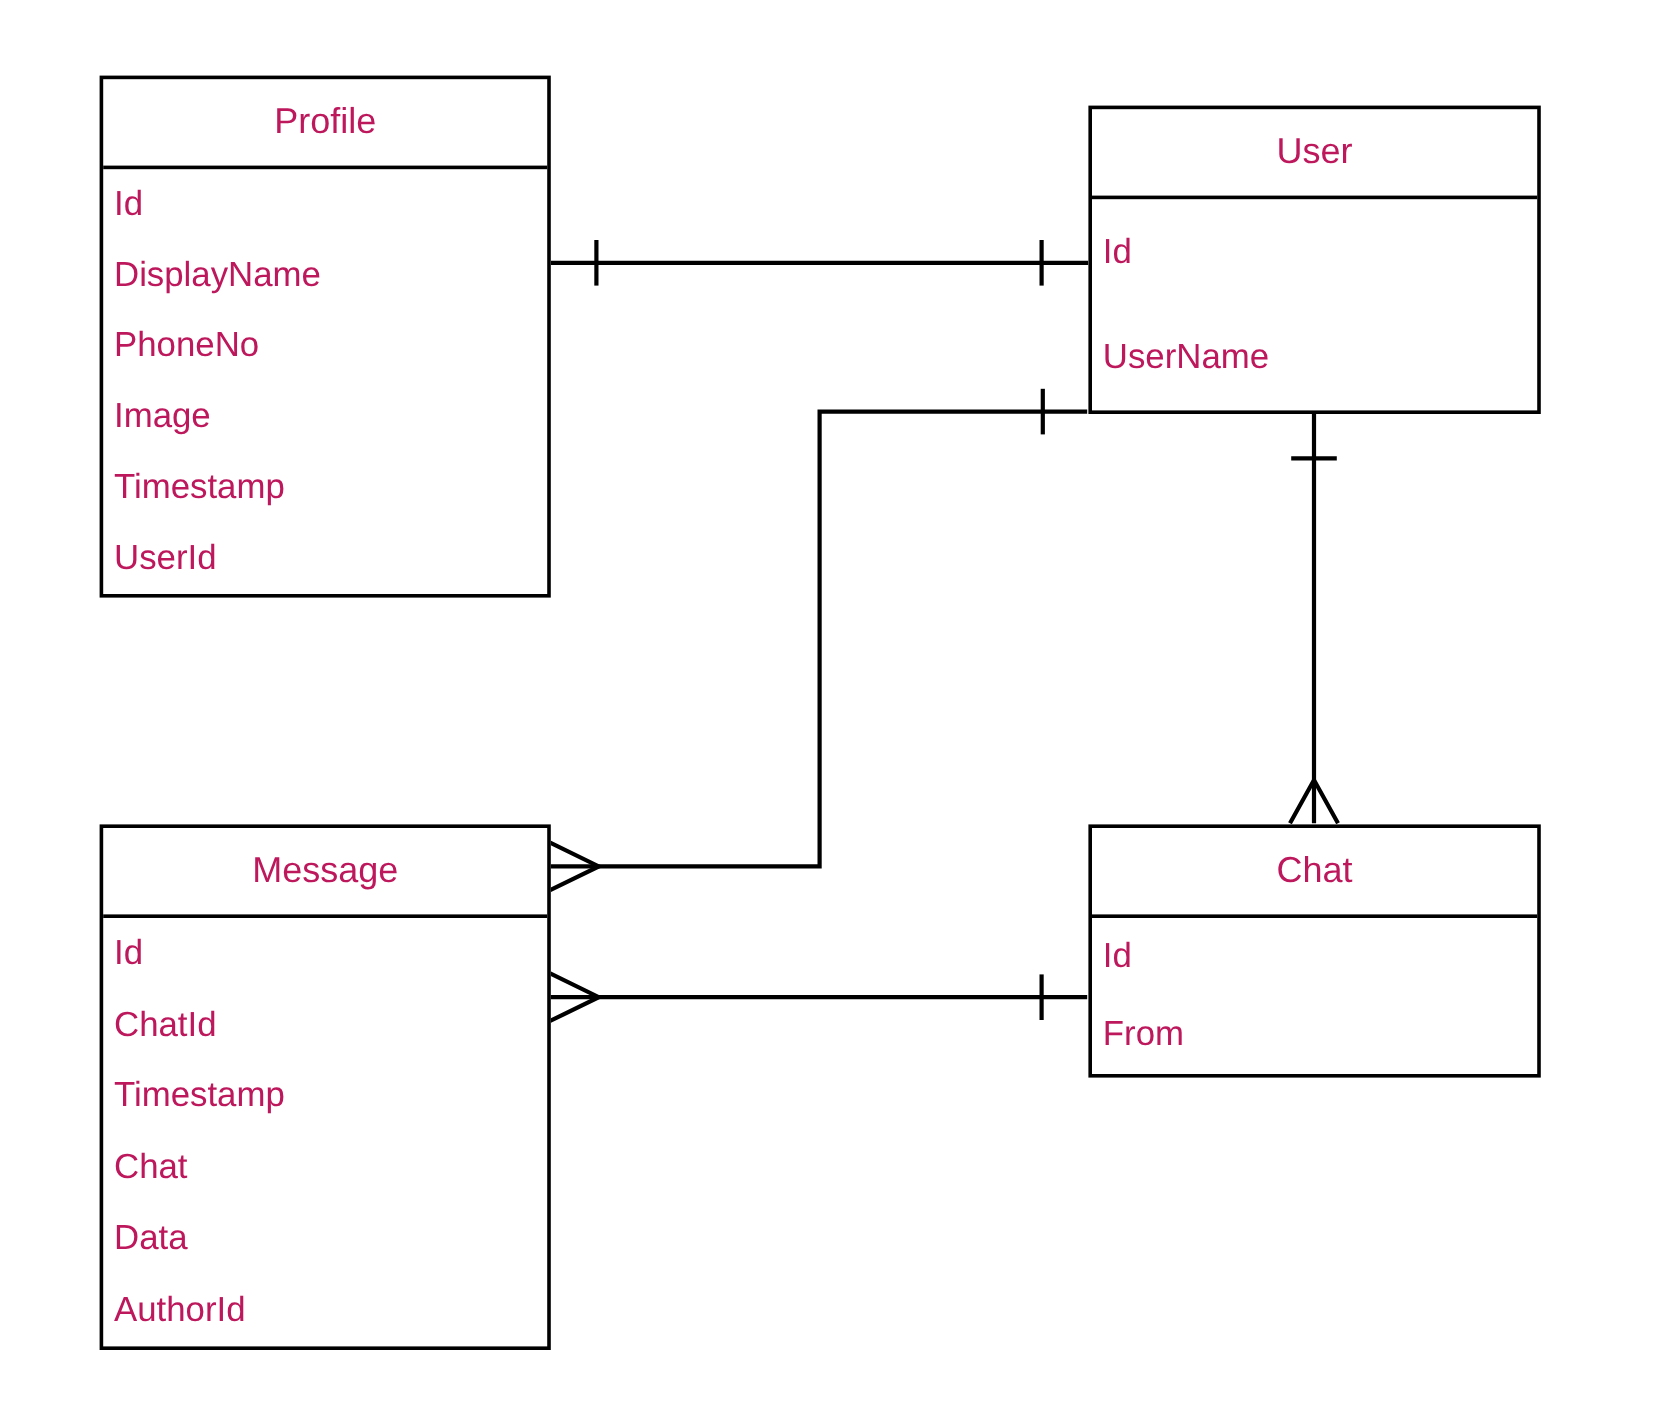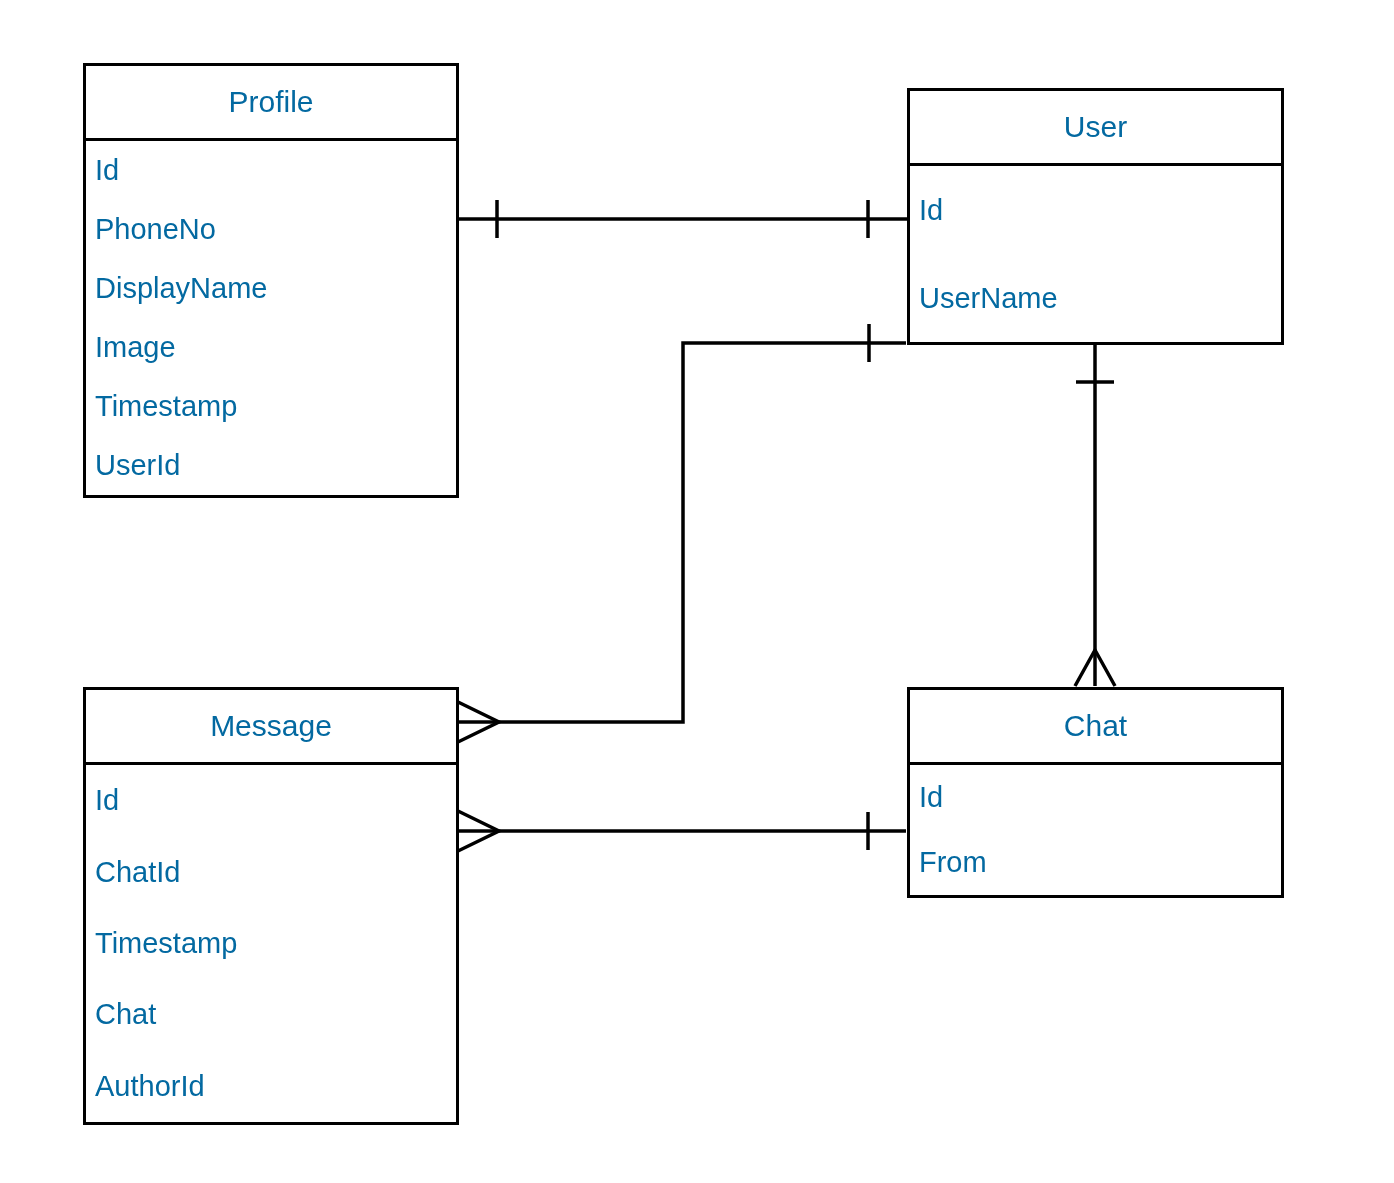--- a/index.html
+++ b/index.html
@@ -6,21 +6,21 @@
     margin: 0;
     padding: 0;
     background: #ffffff;
   }
   .canvas {
     position: relative;
     width: 1394px;
     height: 1183px;
     background: #ffffff;
     font-family: "Liberation Sans", sans-serif;
-    color: #0369a1;
+    color: #be185d;
     overflow: hidden;
   }
   .connectors {
     position: absolute;
     left: 0;
     top: 0;
     width: 1394px;
     height: 1183px;
   }
   .connectors path {
@@ -93,22 +93,22 @@
       <path d="M458,811 L499,831 L458,851"></path>
       <path d="M458,831 H499"></path>
       <path d="M868,812 V850"></path>
     </g>
   </svg>
 
   <div class="entity" id="entity-profile">
     <div class="entity-header">Profile</div>
     <div class="entity-fields">
       <div class="field">Id</div>
+      <div class="field">DisplayName</div>
       <div class="field">PhoneNo</div>
-      <div class="field">DisplayName</div>
       <div class="field">Image</div>
       <div class="field">Timestamp</div>
       <div class="field">UserId</div>
     </div>
   </div>
 
   <div class="entity" id="entity-user">
     <div class="entity-header">User</div>
     <div class="entity-fields">
       <div class="field">Id</div>
@@ -116,20 +116,21 @@
     </div>
   </div>
 
   <div class="entity" id="entity-message">
     <div class="entity-header">Message</div>
     <div class="entity-fields">
       <div class="field">Id</div>
       <div class="field">ChatId</div>
       <div class="field">Timestamp</div>
       <div class="field">Chat</div>
+      <div class="field">Data</div>
       <div class="field">AuthorId</div>
     </div>
   </div>
 
   <div class="entity" id="entity-chat">
     <div class="entity-header">Chat</div>
     <div class="entity-fields">
       <div class="field">Id</div>
       <div class="field">From</div>
     </div>

